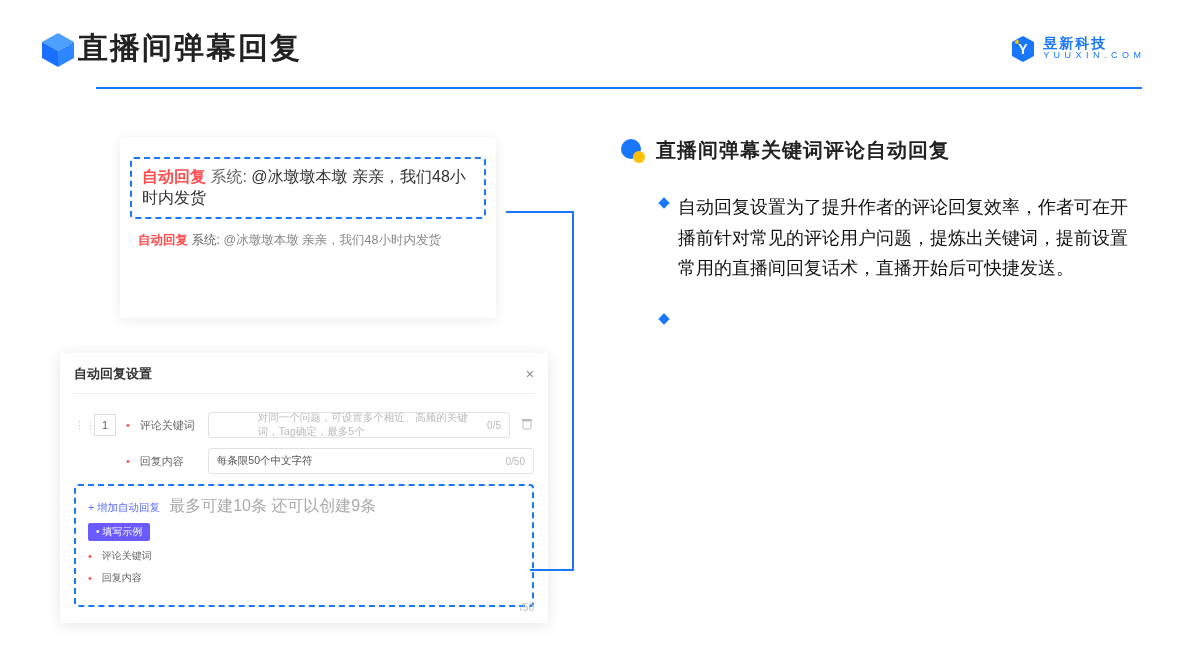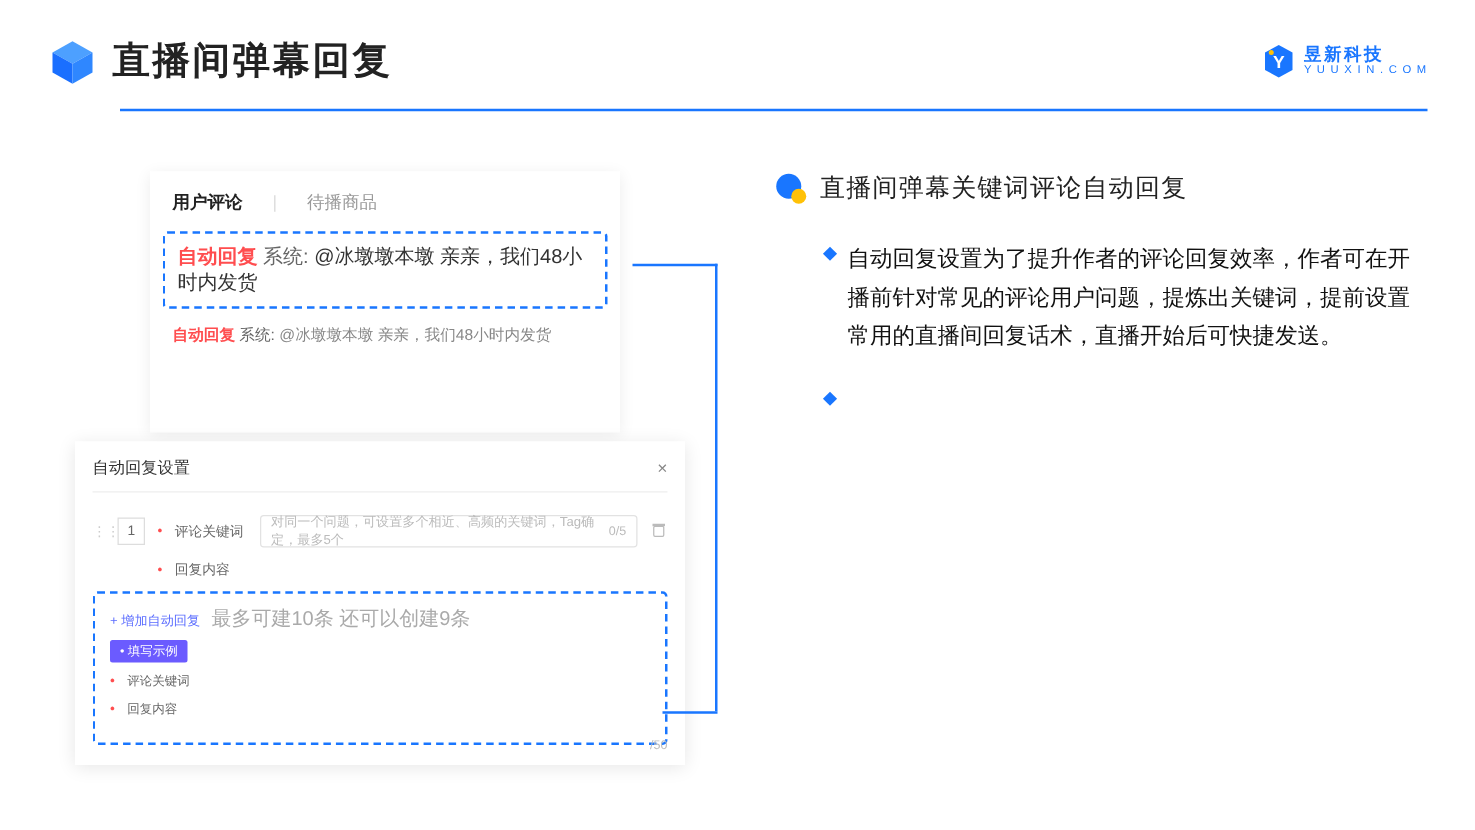--- a/index.html
+++ b/index.html
@@ -1,21 +1,21 @@
 <!DOCTYPE html>
 <html><head>
 <meta charset="utf-8">
 <style>
 * { margin: 0; padding: 0; box-sizing: border-box; font-family: "Microsoft YaHei", "PingFang SC", sans-serif; }
 body { background: #fff; width: 1180px; height: 664px; position: relative; overflow: hidden; }
 
 
 .header { display: flex; align-items: center; padding: 28px 38px 0 38px; }
 .header-icon { width: 40px; height: 40px; flex-shrink: 0; }
-.header-title { font-size: 30px; font-weight: 700; color: #222; margin-left: 12px; letter-spacing: 2px; }
+.header-title { font-size: 30px; font-weight: 700; color: #222; letter-spacing: 2px; }
 .header-right { margin-left: auto; display: flex; align-items: center; }
 .brand-icon { width: 28px; height: 28px; }
 .brand-text { margin-left: 6px; }
 .brand-cn { font-size: 14px; font-weight: 700; color: #1976ff; letter-spacing: 2px; line-height: 1; }
 .brand-en { font-size: 9px; color: #1976ff; letter-spacing: 1px; line-height: 1.2; }
 .header-rule { height: 2px; background: #1976ff; margin: 18px 38px 0 96px; }
 
 
 .main { display: flex; padding: 48px 38px 0 60px; gap: 60px; }
 .left-col { width: 500px; position: relative; }
@@ -29,30 +29,30 @@
 .comment-row { padding: 8px 18px; line-height: 1.5; font-size: 12.5px; }
 .comment-highlight { border: 2px dashed #1976ff; border-radius: 4px; margin: 4px 10px; padding: 8px 10px; position: relative; }
 .tag-autoreply { color: #ff4d4f; font-weight: 600; }
 .tag-system { color: #666; }
 .comment-text { color: #333; }
 .comment-text-dim { color: #888; }
 
 
 .settings-card { background: #fff; box-shadow: 0 2px 14px rgba(0,0,0,.1); width: 488px; position: absolute; top: 216px; left: 0; padding: 12px 14px 16px 14px; font-size: 11px; }
 .settings-header { display: flex; align-items: center; padding-bottom: 10px; border-bottom: 1px solid #eee; }
-.settings-title { font-size: 13px; color: #333; font-weight: 400; }
+.settings-title { font-size: 13px; color: #333; font-weight: 700; }
 .settings-close { margin-left: auto; color: #888; font-size: 14px; cursor: pointer; }
 .settings-body { padding: 18px 0 0 0; }
 .form-row { display: flex; align-items: center; gap: 10px; margin-bottom: 10px; }
 .drag-handle { color: #ccc; width: 10px; text-align: center; }
 .row-index { border: 1px solid #ddd; width: 22px; height: 22px; display: flex; align-items: center; justify-content: center; font-size: 11px; color: #666; }
 .dot-required { color: #ff4d4f; }
 .form-label { color: #666; width: 58px; font-size: 11px; }
 .form-input { flex: 1; border: 1px solid #e2e2e2; border-radius: 3px; height: 26px; padding: 0 8px; display: flex; align-items: center; justify-content: space-between; }
-.input-placeholder { color: #bbb; font-size: 10.5px; }
+.input-placeholder { color: #bbb; font-size: 10.5px; margin-left: 41px; }
 .input-value { color: #555; font-size: 10.5px; }
 .input-count { color: #bbb; font-size: 10px; }
 .trash-icon { color: #bbb; width: 14px; }
 
 .example-block { border: 2px dashed #1976ff; border-radius: 4px; padding: 10px 12px 12px 12px; margin-top: 10px; position: relative; }
 .add-link { color: #5b6dff; font-size: 10.5px; margin-top: 44px; }
 .add-hint { color: #aaa; font-size: 16px; margin-left: 6px; }
 .badge-example { background: #6b5bff; color: #fff; font-size: 10px; padding: 2px 8px; border-radius: 2px; display: inline-block; margin: 6px 0 8px 0; }
 .ex-row { display: flex; align-items: center; gap: 10px; margin-bottom: 8px; }
 .ex-label { color: #666; width: 50px; font-size: 10px; }
@@ -63,21 +63,21 @@
 .bottom-bar { position: absolute; right: 14px; bottom: 10px; font-size: 10px; color: #bbb; }
 
 
 .connector { position: absolute; border: 0; background: #1976ff; z-index: 5; }
 .conn-v { width: 2px; }
 .conn-h { height: 2px; }
 
 
 .section-head { display: flex; align-items: center; gap: 10px; margin-bottom: 28px; }
 .chat-icon { width: 26px; height: 26px; flex-shrink: 0; }
-.section-title { font-size: 20px; font-weight: 400; color: #222; letter-spacing: 1px; }
+.section-title { font-size: 20px; font-weight: 700; color: #222; letter-spacing: 1px; }
 .bullet-item { display: flex; gap: 10px; margin-bottom: 24px; padding-left: 40px; padding-right: 10px; }
 .diamond { width: 8px; height: 8px; background: #1976ff; transform: rotate(45deg); flex-shrink: 0; margin-top: 7px; }
 .bullet-text { font-size: 18px; color: #111; line-height: 1.7; font-weight: 500; }
 </style>
 </head>
 <body>
 
 <div class="header">
   <span class="header-icon">
     <svg viewBox="0 0 40 40">
@@ -101,25 +101,20 @@
     </span>
   </div>
 </div>
 <div class="header-rule"></div>
 
 <div class="main">
 
   <div class="left-col">
 
     <div class="comment-card">
-      <div class="tabs">
-        <span class="tab-active">用户评论</span>
-        <span style="color:#ddd;">|</span>
-        <span class="tab-inactive">待播商品</span>
-      </div>
       <div class="comment-highlight">
         <span class="tag-autoreply">自动回复</span>
         <span class="tag-system">系统:</span>
         <span class="comment-text">@冰墩墩本墩 亲亲，我们48小时内发货</span>
       </div>
       <div class="comment-row">
         <span class="tag-autoreply">自动回复</span>
         <span class="tag-system">系统:</span>
         <span class="comment-text-dim">@冰墩墩本墩 亲亲，我们48小时内发货</span>
       </div>
@@ -143,20 +138,24 @@
           <span class="trash-icon">
             <svg viewBox="0 0 14 14" width="14" height="14">
                 <rect x="3" y="4" width="8" height="8" rx="1" fill="none" stroke="#bbb"></rect>
                 <rect x="2" y="2" width="10" height="2" fill="#bbb"></rect>
               </svg>
           </span>
         </div>
         <div class="form-row" style="padding-left:52px;">
           <span class="dot-required">•</span>
           <span class="form-label">回复内容</span>
+          <span class="form-input">
+            <span class="input-value">每条限50个中文字符</span>
+            <span class="input-count">0/50</span>
+          </span>
         </div>
 
         <div class="example-block">
           <div>
             <span class="add-link">+ 增加自动回复</span>
             <span class="add-hint">最多可建10条 还可以创建9条</span>
           </div>
           <span class="badge-example">• 填写示例</span>
           <div class="ex-row">
             <span class="dot-required">•</span>

